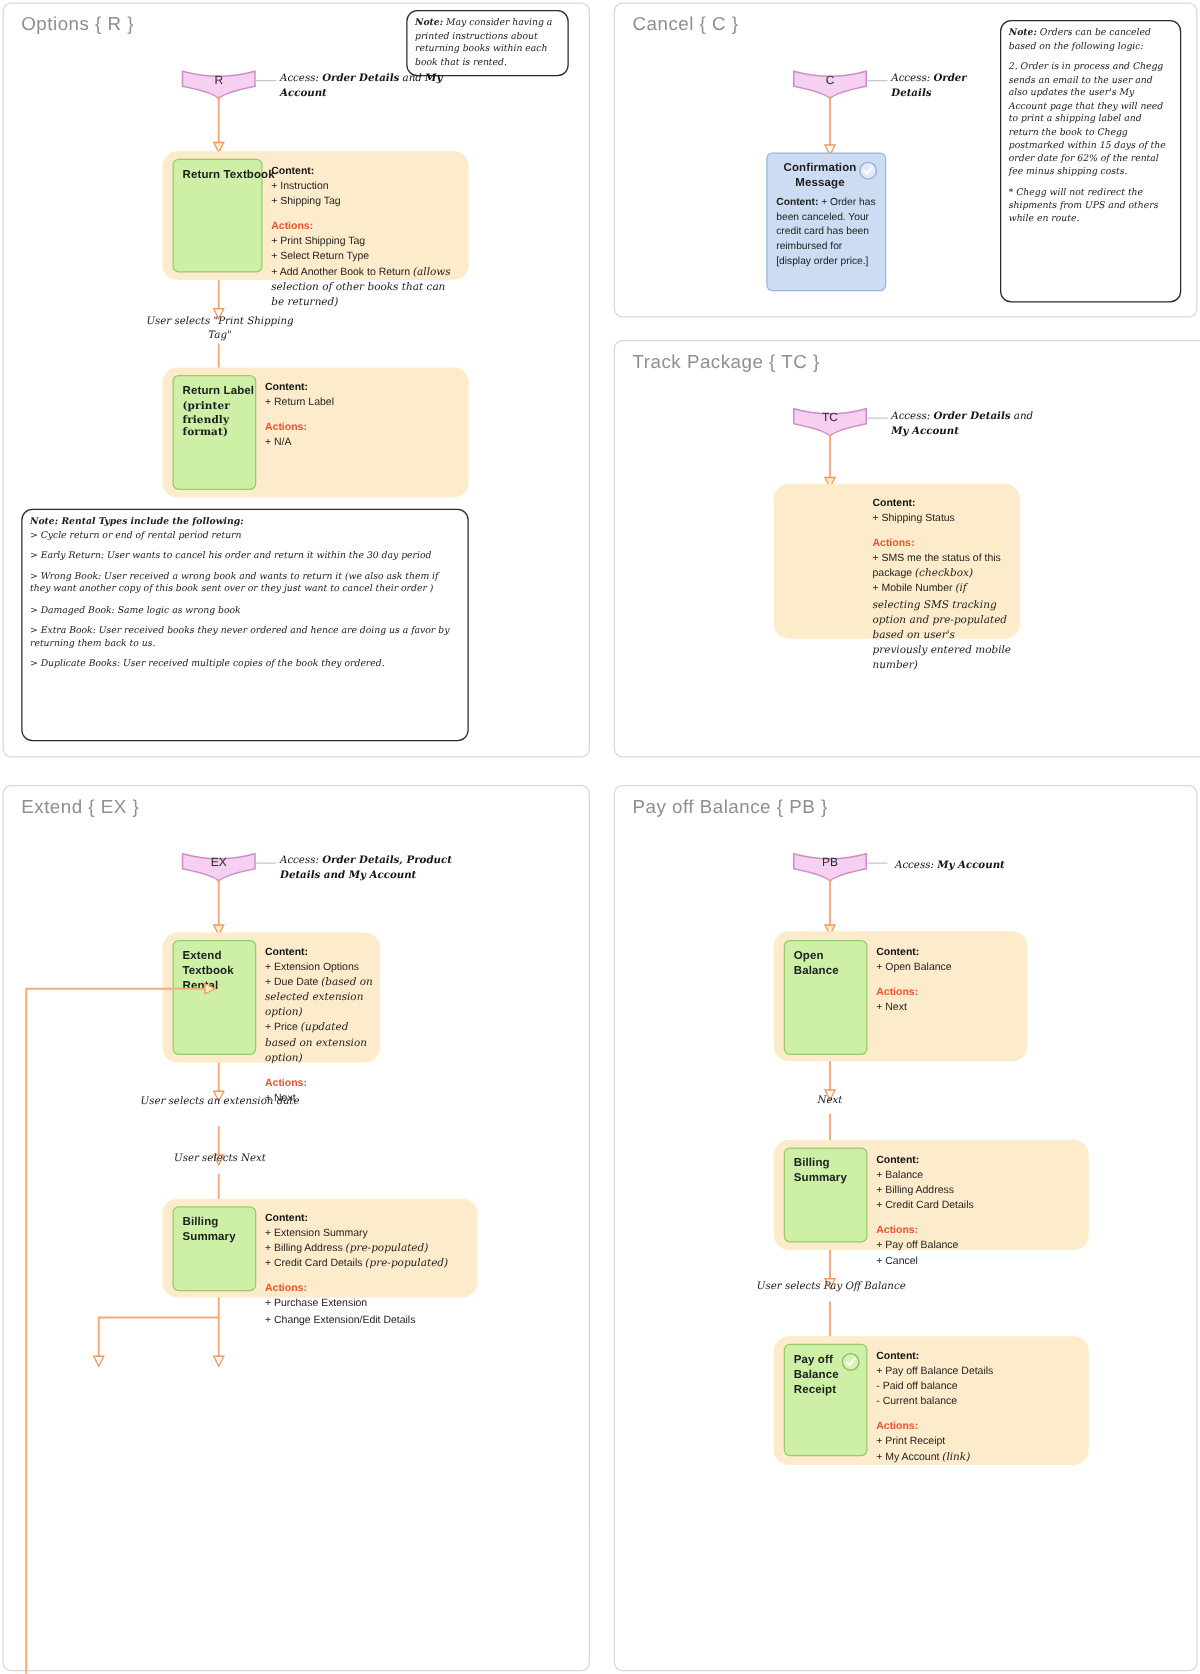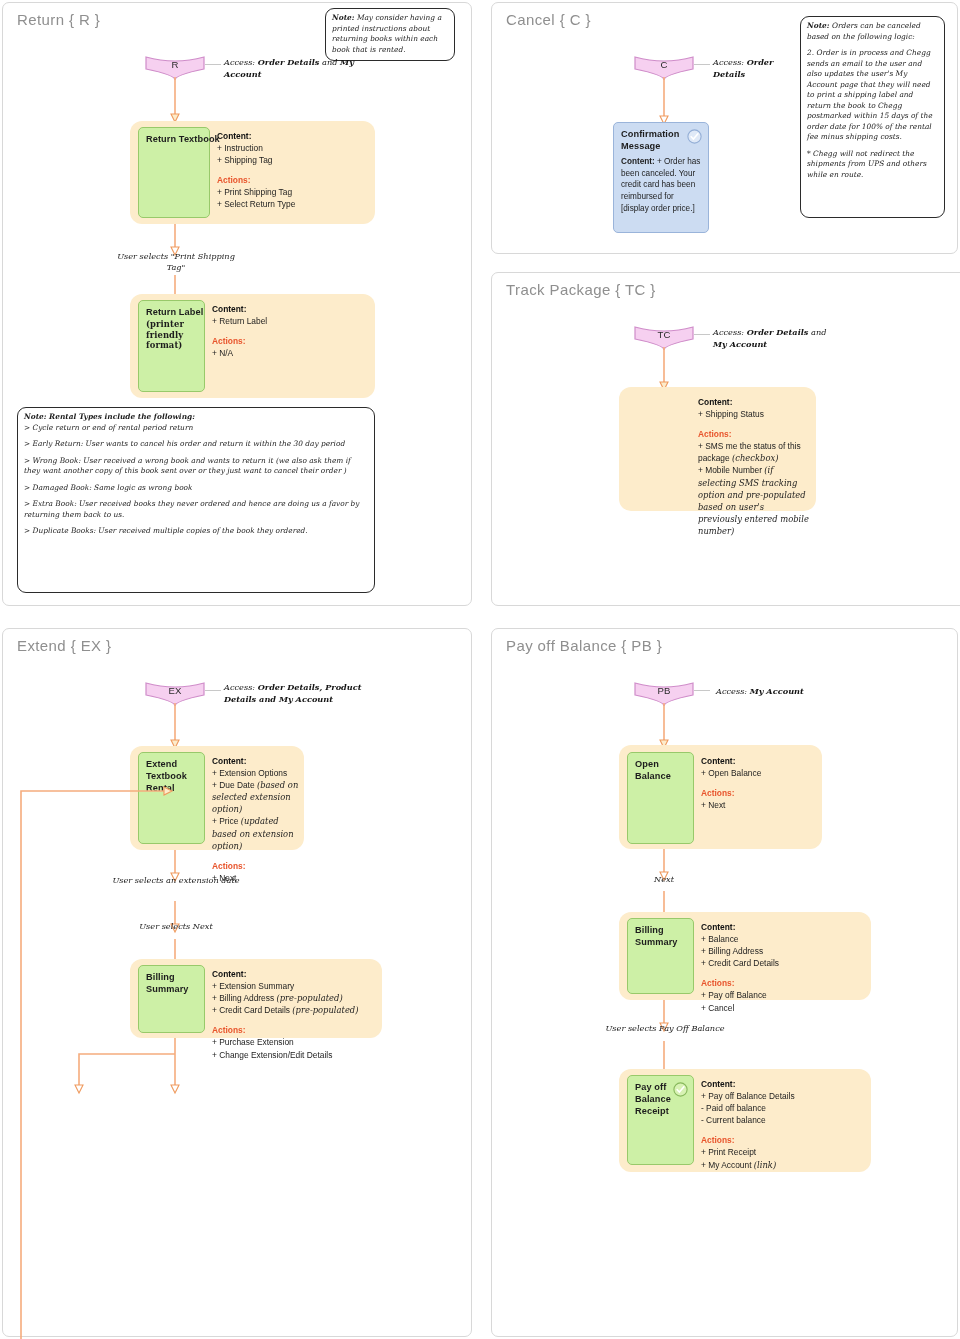--- a/index.html
+++ b/index.html
@@ -141,21 +141,21 @@
   
   .badge { position:absolute; width:15px; height:15px; }
   .badge svg { display:block; }
 </style>
 </head>
 <body>
 
 <div class="grid">
 
 <div class="panel" id="panel-return">
-  <div class="panel-title">Return { R }</div>
+  <div class="panel-title">Options { R }</div>
 
   <div class="note tight" style="left:322px; top:5px; width:130px;">
     <p><b>Note:</b> <span>May consider having a printed instructions  about returning books within each book that is rented.</span></p>
   </div>
 
   <div class="startnode" style="left:141px; top:48px;">
     <svg viewBox="0 0 62 30">
       <path d="M2,6 Q31,14 60,6 L60,18 Q31,24 31,29 Q31,24 2,18 Z" fill="#f6d0f0" stroke="#cf8cc9" stroke-width="1.2"></path>
     </svg>
     <span>R</span>
@@ -174,20 +174,21 @@
     <div class="screen" style="left:8px; top:6px; width:72px; height:91px;">
       <div class="screen-title">Return Textbook</div>
     </div>
     <div class="detail" style="left:87px; top:9px; width:150px;">
       <span class="hd">Content:</span>
       <span class="row">+ Instruction</span>
       <span class="row">+ Shipping Tag</span>
       <span class="hd act">Actions:</span>
       <span class="row">+ Print Shipping Tag</span>
       <span class="row">+ Select Return Type</span>
+      <span class="row">+ Add Another Book to Return <span class="em">(allows selection of other books that can be returned)</span></span>
     </div>
   </div>
 
   <svg class="conn" style="left:165px; top:221px; width:14px; height:32px;" viewBox="0 0 14 32">
     <line x1="7" y1="0" x2="7" y2="24"></line>
     <path class="aheadw" d="M3,23 L11,23 L7,31 Z"></path>
   </svg>
   <div class="flowlabel" style="left:107px; top:248px; width:132px;">User selects "Print Shipping Tag"</div>
 
   <svg class="conn" style="left:165px; top:272px; width:14px; height:32px;" viewBox="0 0 14 32">
@@ -216,44 +217,44 @@
     <p>&gt; Wrong Book:  User received a wrong book and wants to return it (we also ask them if they want another copy of this book sent over or they just want to cancel their order )</p>
     <p>&gt; Damaged Book: Same logic as wrong book</p>
     <p>&gt; Extra Book: User received books they never ordered and hence are doing us a favor by returning them back to us.</p>
     <p>&gt;  Duplicate Books: User received multiple copies of the book they ordered.</p>
   </div>
 </div>
 
 <div class="panel" id="panel-cancel">
   <div class="panel-title">Cancel { C }</div>
 
-  <div class="note" style="left:308px; top:13px; width:145px; height:202px;">
+  <div class="note" style="left:308px; top:13px; width:145px; height:226px;">
     <p><b>Note:</b> <span>Orders can be canceled based on the following logic:</span></p>
-    <p>2. Order is in process and Chegg sends an email to the user and also updates the user's My Account page that they will need to print a shipping label and return the book to Chegg postmarked within 15 days of the order date for 100% of the rental fee minus shipping costs.</p>
+    <p>2. Order is in process and Chegg sends an email to the user and also updates the user's My Account page that they will need to print a shipping label and return the book to Chegg postmarked within 15 days of the order date for 62% of the rental fee minus shipping costs.</p>
     <p>* Chegg will not redirect the shipments from UPS and others while en route.</p>
   </div>
 
   <div class="startnode" style="left:141px; top:48px;">
     <svg viewBox="0 0 62 30">
       <path d="M2,6 Q31,14 60,6 L60,18 Q31,24 31,29 Q31,24 2,18 Z" fill="#f6d0f0" stroke="#cf8cc9" stroke-width="1.2"></path>
     </svg>
     <span>C</span>
   </div>
   <div class="leader" style="left:202px; top:61px; width:16px;"></div>
   <div class="access" style="left:221px; top:54px; width:84px;">
     <span>Access: <b>Order Details</b></span>
   </div>
 
   <svg class="conn" style="left:165px; top:74px; width:14px; height:48px;" viewBox="0 0 14 48">
     <line x1="7" y1="0" x2="7" y2="40"></line>
     <path class="aheadw" d="M3,39 L11,39 L7,47 Z"></path>
   </svg>
 
   <div class="screen blue" style="left:121px; top:119px; width:96px; height:111px;">
-    <div class="screen-title" style="width:70px;">Confirmation<br>Message</div>
+    <div class="screen-title" style="width:70px;text-align:center;">Confirmation<br>Message</div>
     <div class="badge" style="right:6px; top:6px;">
       <svg width="15" height="15" viewBox="0 0 15 15">
         <circle cx="7.5" cy="7.5" r="6.6" fill="#dfe9f7" stroke="#93aed6" stroke-width="1.1"></circle>
         <path d="M4.2,7.7 L6.4,10 L10.9,4.8" fill="none" stroke="#ffffff" stroke-width="1.6" stroke-linecap="round"></path>
       </svg>
     </div>
     <div class="screen-body" style="top:33px;">
       <span class="hd">Content:</span>
       <span>+ Order has been canceled. Your credit card has been reimbursed for [display order price.]</span>
     </div>

